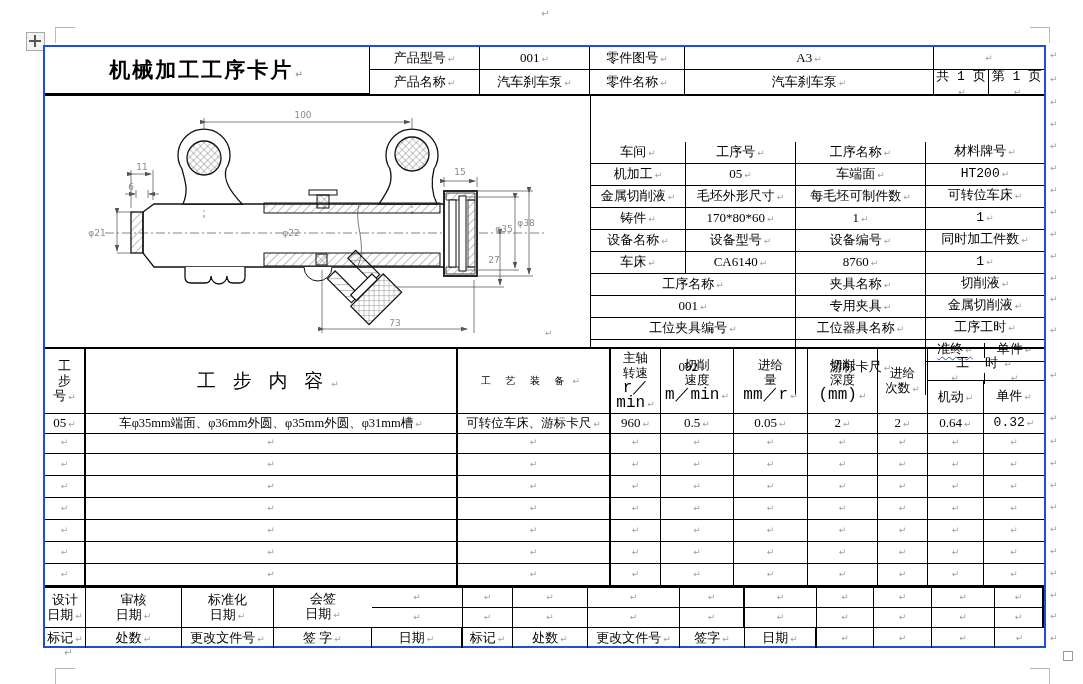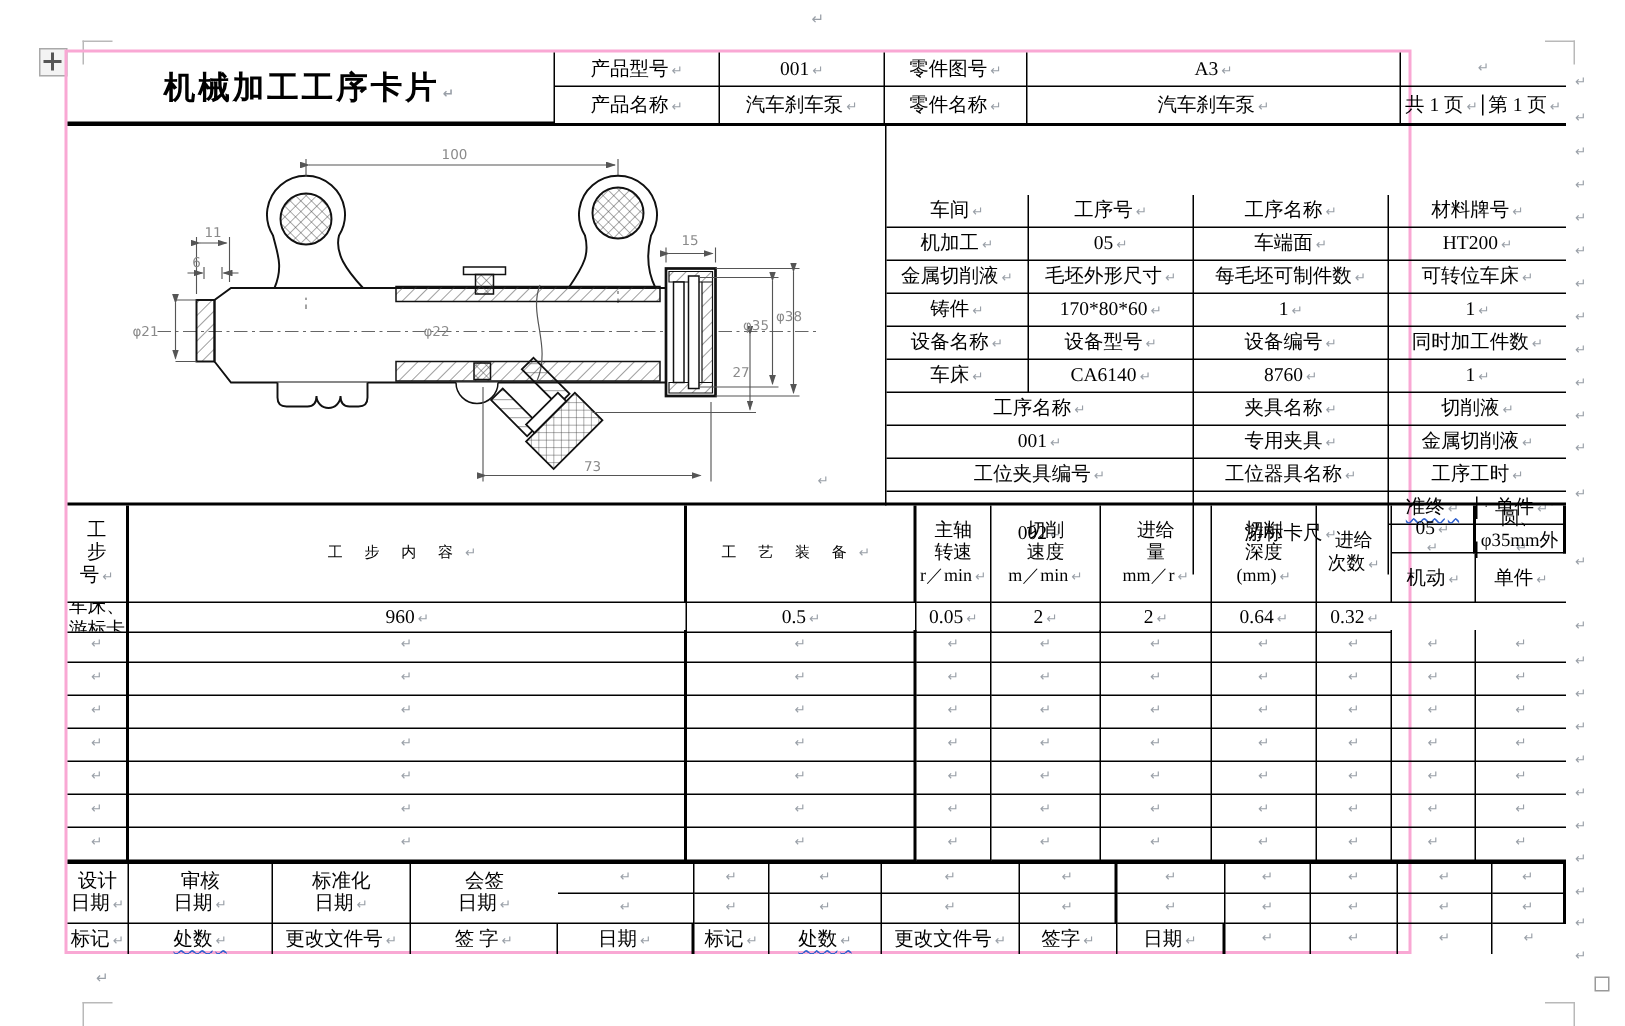--- a/index.html
+++ b/index.html
@@ -1,37 +1,37 @@
 <!DOCTYPE html>
 <html><head>
 <meta charset="utf-8">
 <style>
   html,body{margin:0;padding:0;background:#fff;}
   .page{position:relative;width:1083px;height:684px;background:#fff;overflow:hidden;
         font-family:"Liberation Serif","DejaVu Serif",serif;color:#000;}
-  .tbl{position:absolute;left:43px;top:33px;width:898px;height:603px;border:2px solid #f9a8d4;box-sizing:border-box;}
+  .tbl{position:absolute;left:43px;top:45px;width:1003px;height:603px;border:2px solid #1d4ed8;box-sizing:border-box;}
   .band{position:absolute;left:0;box-sizing:border-box;}
   .grid{display:grid;box-sizing:border-box;}
   .c{border-right:1px solid #000;border-bottom:1px solid #000;display:flex;align-items:center;
      justify-content:center;text-align:center;font-size:13px;overflow:hidden;box-sizing:border-box;line-height:1.15;}
   .bR2{border-right-width:2px;}
-  .noR{border-right:none;}
+  .noR{border-right:none;font-family:Liberation Mono, monospace;}
   .noB{border-bottom:none;}
   .tL2{border-top:2px solid #000;}
   .title{font-size:21px;font-weight:bold;letter-spacing:2px;}
   .pm::after{content:"\21B5";color:#9aa0a8;font-size:9px;margin-left:2px;font-family:"DejaVu Sans",sans-serif;}
   .empty::after{content:"\21B5";color:#9aa0a8;font-size:9px;font-family:"DejaVu Sans",sans-serif;}
   .wavy{text-decoration:underline;text-decoration-style:wavy;text-decoration-color:#2e5fcc;
         text-decoration-thickness:1px;text-underline-offset:3px;}
   .split{display:grid;grid-template-columns:1fr 1fr;padding:0!important;}
   .split>div{border-right:1px solid #000;display:flex;align-items:center;justify-content:center;}
   .split>div:last-child{border-right:none;}
   .vhead{flex-direction:column;line-height:15px;}
   .mhead{flex-direction:column;line-height:15px;font-size:12.5px;}
-  .mhead .u{font-size:12px;font-family:Liberation Serif, serif;}
+  .mhead .u{font-size:16px;font-family:Liberation Mono, monospace;}
   .draw{position:absolute;left:0;top:0;width:546px;height:253px;border-right:1px solid #000;box-sizing:border-box;}
   .draw .dpm{position:absolute;left:500px;top:232px;color:#9aa0a8;font-size:9px;font-family:"DejaVu Sans",sans-serif;}
   .content-cell{font-size:12.5px;font-family:Liberation Serif, serif;}
   .corner{position:absolute;width:22px;height:18px;}
   .corner span{position:absolute;background:#b9b9b9;}
   .hndl{position:absolute;left:26px;top:32px;width:17px;height:17px;border:1px solid #a9a9a9;background:#f3f3f3;}
   .hndl::before,.hndl::after{content:"";position:absolute;background:#555;}
   .hndl::before{left:7px;top:2px;width:2px;height:12px;}
   .hndl::after{left:2px;top:7px;width:12px;height:2px;}
   .sq{position:absolute;left:1063px;top:651px;width:8px;height:8px;border:1px solid #9a9a9a;background:#fff;}
@@ -345,21 +345,21 @@
         </div>
       </div>
     </div>
 
     <div class="band grid tL2" style="top:300px;height:85px;width:999px;grid-template-columns:41px 372px 153px 50px 73px 74px 70px 50px 56px 60px;grid-template-rows:32px 33px 20px;">
       <div class="c bR2 vhead" style="grid-row:1/3">
         <span>工</span>
           <span>步</span>
           <span class="pm">号</span>
       </div>
-      <div class="c bR2" style="grid-row:1/3;font-size:10px;letter-spacing:6px">
+      <div class="c bR2" style="grid-row:1/3;font-size:19px;letter-spacing:6px">
           <span class="pm">工  步  内  容</span>
         </div>
       <div class="c bR2" style="grid-row:1/3;font-size:10px;letter-spacing:6px">
           <span class="pm">工  艺  装  备</span>
         </div>
       <div class="c mhead" style="grid-row:1/3">
         <span>主轴</span>
           <span>转速</span>
           <span class="u pm">r／min</span>
       </div>
@@ -375,20 +375,23 @@
       </div>
       <div class="c mhead" style="grid-row:1/3">
         <span>切削</span>
           <span>深度</span>
           <span class="u pm">(mm)</span>
       </div>
       <div class="c mhead" style="grid-row:1/3">
         <span>进给</span>
           <span class="pm">次数</span>
       </div>
+      <div class="c noR" style="grid-column:9/11;letter-spacing:4px">
+          <span class="pm">工   时</span>
+        </div>
       <div class="c" style="grid-column:9;grid-row:2">
           <span class="pm">机动</span>
         </div>
       <div class="c noR" style="grid-column:10;grid-row:2">
           <span class="pm">单件</span>
         </div>
       <div class="c bR2">
           <span class="pm">05</span>
         </div>
       <div class="c bR2 content-cell">

